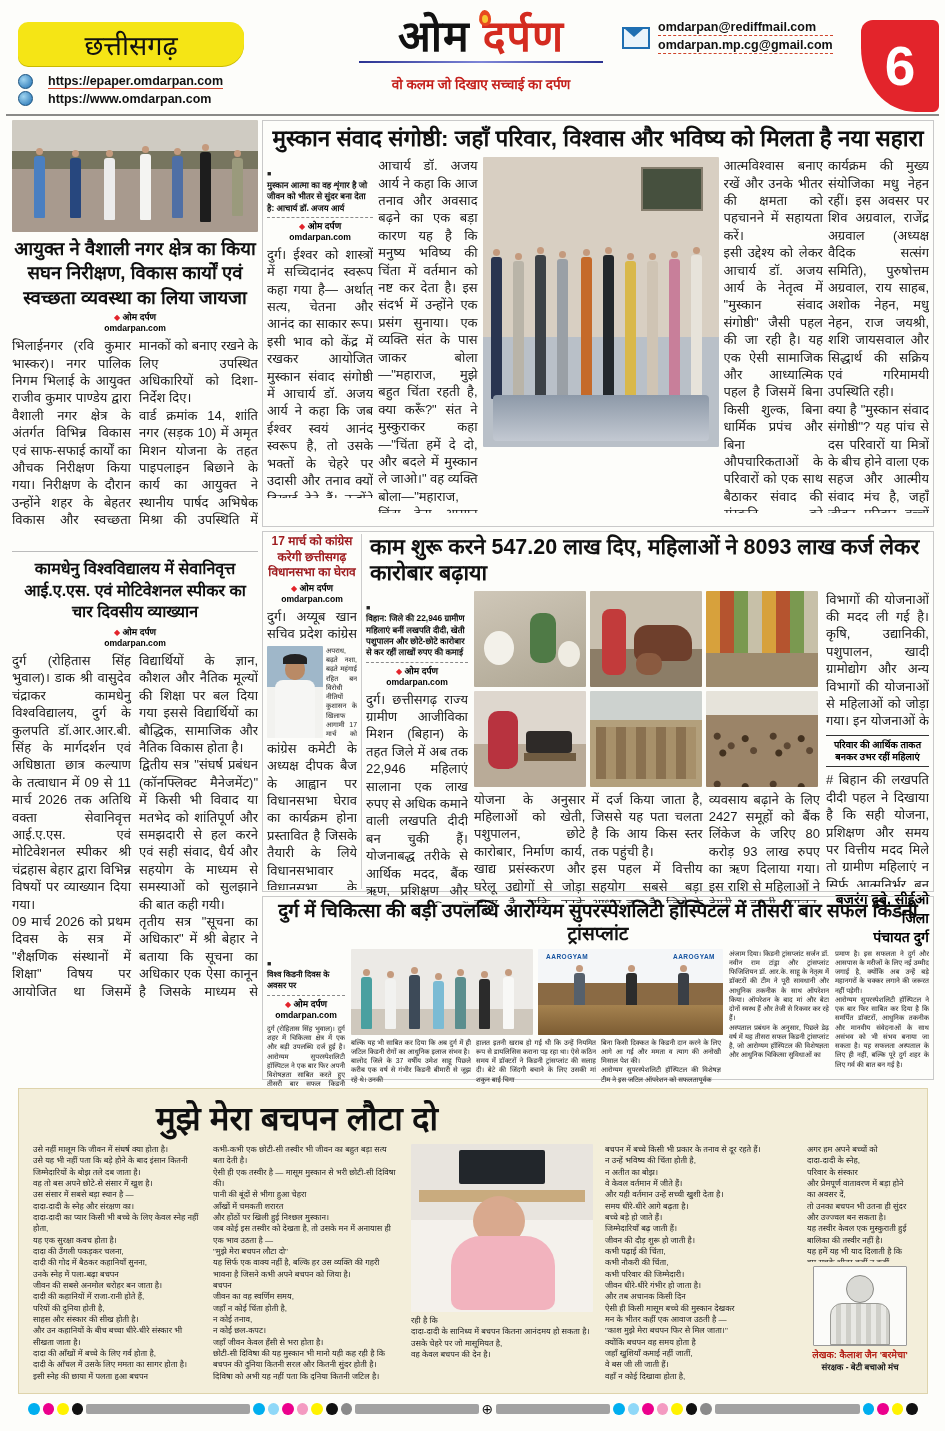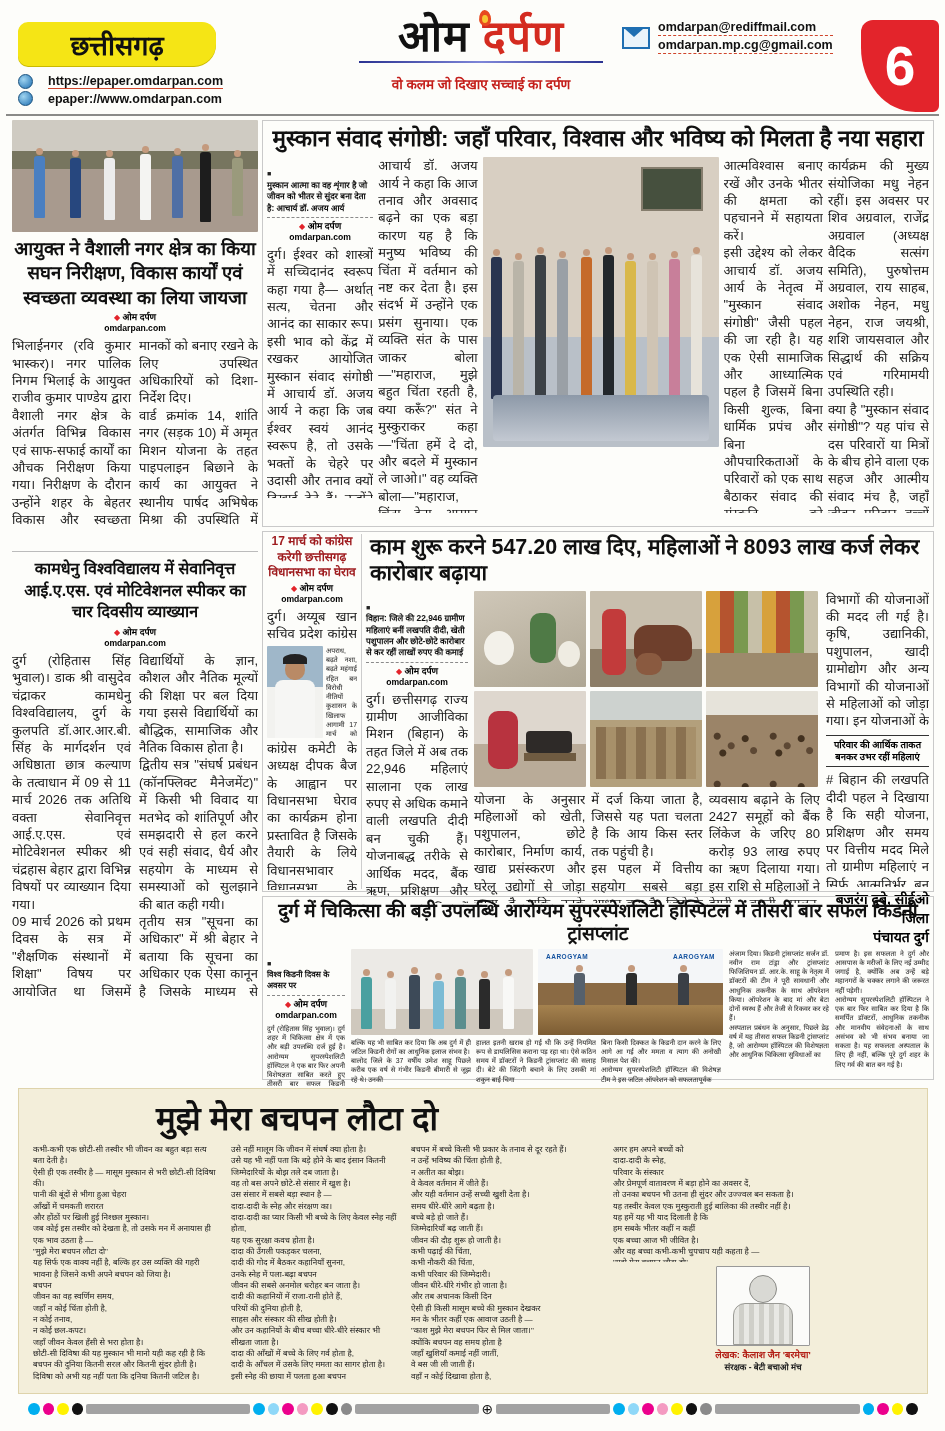--- a/index.html
+++ b/index.html
@@ -1,22 +1,22 @@
 <!DOCTYPE html>
 <html><head>
 <meta charset="utf-8">
 <style>
   html,body{margin:0;padding:0;background:#e9e9e6;}
   .page{position:relative;width:945px;height:1431px;background:#fdfdfa;margin:0 auto;
         font-family:"Liberation Sans","DejaVu Sans",sans-serif;overflow:hidden;}
   
   #header{position:absolute;left:6px;top:6px;width:933px;height:108px;border-bottom:2px solid #8a8a88;}
-  .region-box{position:absolute;left:12px;top:16px;width:198px;height:44px;background:#f5e515;
+  .region-box{position:absolute;left:12px;top:16px;width:226px;height:44px;background:#f5e515;
               border-radius:10px 14px 22px 10px;display:flex;align-items:center;justify-content:center;
-              font-weight:bold;font-size:27px;color:#111;box-shadow:0 1px 0 #c9b900;}
+              font-weight:normal;font-size:27px;color:#111;box-shadow:0 1px 0 #c9b900;}
   .urls{position:absolute;left:12px;top:66px;font-size:12.5px;font-weight:bold;color:#111;}
   .url-line{display:flex;align-items:center;gap:15px;margin-top:2px;}
   .url-line.first span.t{border-bottom:1.5px solid #d0452b;}
   .globe{width:13px;height:13px;border-radius:50%;background:radial-gradient(circle at 35% 35%,#9fd4f0,#1f6fb2);border:1px solid #17507e;}
   .logo-wrap{position:absolute;left:345px;top:8px;width:260px;text-align:center;}
   .logo{font-size:43px;font-weight:bold;letter-spacing:1px;line-height:1.05;}
   .logo .w1{color:#111;}.logo .w2{color:#d42b20;}
   .flame{position:absolute;left:128px;top:-4px;width:12px;height:16px;background:#e8491f;
          border-radius:50% 50% 50% 50%/60% 60% 40% 40%;transform:rotate(-3deg);}
   .flame::after{content:"";position:absolute;left:3px;top:5px;width:6px;height:8px;background:#f7c531;border-radius:50%;}
@@ -79,21 +79,21 @@
     <div class="region-box">
       <span>छत्तीसगढ़</span>
     </div>
     <div class="urls">
       <div class="url-line first">
         <span class="globe"></span>
         <span class="t">https://epaper.omdarpan.com</span>
       </div>
       <div class="url-line">
         <span class="globe"></span>
-        <span class="t">epaper://www.omdarpan.com</span>
+        <span class="t">https://www.omdarpan.com</span>
       </div>
     </div>
     <div class="logo-wrap">
       <div class="logo" style="position:relative;">
         <span class="w1">ओम</span>
         <span class="flame"></span>
         <span class="w2">दर्पण</span>
       </div>
       <div class="logo-rule"></div>
       <div class="tagline">वो कलम जो दिखाए सच्चाई का दर्पण</div>
@@ -378,56 +378,68 @@
       <div class="bodytext" style="width:100px;height:150px;font-size:6.9px;">अंजाम दिया। किडनी ट्रांसप्लांट सर्जन डॉ. नवीन राम टांड्रा और ट्रांसप्लांट फिजिशियन डॉ. आर.के. साहू के नेतृत्व में डॉक्टरों की टीम ने पूरी सावधानी और आधुनिक तकनीक के साथ ऑपरेशन किया। ऑपरेशन के बाद मां और बेटा दोनों स्वस्थ हैं और तेजी से रिकवर कर रहे हैं।
 अस्पताल प्रबंधन के अनुसार, पिछले डेढ़ वर्ष में यह तीसरा सफल किडनी ट्रांसप्लांट है, जो आरोग्यम हॉस्पिटल की विशेषज्ञता और आधुनिक चिकित्सा सुविधाओं का</div>
       <div class="bodytext" style="flex:1;height:150px;font-size:6.9px;">प्रमाण है। इस सफलता ने दुर्ग और आसपास के मरीजों के लिए नई उम्मीद जगाई है, क्योंकि अब उन्हें बड़े महानगरों के चक्कर लगाने की जरूरत नहीं पड़ेगी।
 आरोग्यम सुपरस्पेशलिटी हॉस्पिटल ने एक बार फिर साबित कर दिया है कि समर्पित डॉक्टरों, आधुनिक तकनीक और मानवीय संवेदनाओं के साथ असंभव को भी संभव बनाया जा सकता है। यह सफलता अस्पताल के लिए ही नहीं, बल्कि पूरे दुर्ग शहर के लिए गर्व की बात बन गई है।</div>
     </div>
   </div>
 
   <div id="bachpan">
     <div class="headline" style="font-size:33px;width:60%;text-align:center;margin-bottom:4px;">मुझे मेरा बचपन लौटा दो</div>
     <div style="display:flex;gap:12px;height:236px;">
-      <div class="b-col" style="width:186px;">कभी-कभी एक छोटी-सी तस्वीर भी जीवन का बहुत बड़ा सत्य बता देती है।
-ऐसी ही एक तस्वीर है — मासूम मुस्कान से भरी छोटी-सी दिविषा की।
-पानी की बूंदों से भीगा हुआ चेहरा
-आँखों में चमकती शरारत
-और होंठों पर खिली हुई निश्छल मुस्कान।
-जब कोई इस तस्वीर को देखता है, तो उसके मन में अनायास ही एक भाव उठता है —
-"मुझे मेरा बचपन लौटा दो"
-यह सिर्फ एक वाक्य नहीं है, बल्कि हर उस व्यक्ति की गहरी भावना है जिसने कभी अपने बचपन को जिया है।
-बचपन
-जीवन का वह स्वर्णिम समय,
-जहाँ न कोई चिंता होती है,
-न कोई तनाव,
-न कोई छल-कपट।
-जहाँ जीवन केवल हँसी से भरा होता है।
-छोटी-सी दिविषा की यह मुस्कान भी मानो यही कह रही है कि बचपन की दुनिया कितनी सरल और कितनी सुंदर होती है।
-दिविषा को अभी यह नहीं पता कि दुनिया कितनी जटिल है।</div>
       <div class="b-col" style="width:168px;">उसे नहीं मालूम कि जीवन में संघर्ष क्या होता है।
 उसे यह भी नहीं पता कि बड़े होने के बाद इंसान कितनी जिम्मेदारियों के बोझ तले दब जाता है।
 वह तो बस अपने छोटे-से संसार में खुश है।
 उस संसार में सबसे बड़ा स्थान है —
 दादा-दादी के स्नेह और संरक्षण का।
 दादा-दादी का प्यार किसी भी बच्चे के लिए केवल स्नेह नहीं होता,
 यह एक सुरक्षा कवच होता है।
 दादा की उँगली पकड़कर चलना,
 दादी की गोद में बैठकर कहानियाँ सुनना,
 उनके स्नेह में पला-बढ़ा बचपन
 जीवन की सबसे अनमोल धरोहर बन जाता है।
 दादी की कहानियों में राजा-रानी होते हैं,
 परियों की दुनिया होती है,
 साहस और संस्कार की सीख होती है।
 और उन कहानियों के बीच बच्चा धीरे-धीरे संस्कार भी सीखता जाता है।
 दादा की आँखों में बच्चे के लिए गर्व होता है,
 दादी के आँचल में उसके लिए ममता का सागर होता है।
 इसी स्नेह की छाया में पलता हुआ बचपन
 किसी भी महल से अधिक सुखद होता है।
 छोटी-सी दिविषा की यह मुस्कान भी शायद</div>
+      <div class="b-col" style="width:186px;">कभी-कभी एक छोटी-सी तस्वीर भी जीवन का बहुत बड़ा सत्य बता देती है।
+ऐसी ही एक तस्वीर है — मासूम मुस्कान से भरी छोटी-सी दिविषा की।
+पानी की बूंदों से भीगा हुआ चेहरा
+आँखों में चमकती शरारत
+और होंठों पर खिली हुई निश्छल मुस्कान।
+जब कोई इस तस्वीर को देखता है, तो उसके मन में अनायास ही एक भाव उठता है —
+"मुझे मेरा बचपन लौटा दो"
+यह सिर्फ एक वाक्य नहीं है, बल्कि हर उस व्यक्ति की गहरी भावना है जिसने कभी अपने बचपन को जिया है।
+बचपन
+जीवन का वह स्वर्णिम समय,
+जहाँ न कोई चिंता होती है,
+न कोई तनाव,
+न कोई छल-कपट।
+जहाँ जीवन केवल हँसी से भरा होता है।
+छोटी-सी दिविषा की यह मुस्कान भी मानो यही कह रही है कि बचपन की दुनिया कितनी सरल और कितनी सुंदर होती है।
+दिविषा को अभी यह नहीं पता कि दुनिया कितनी जटिल है।</div>
+      <div style="width:182px;">
+        <div class="ph" style="width:182px;height:168px;background:linear-gradient(180deg,#e8e4de 0 45%,#f4f1ec 45% 100%);">
+          <div style="position:absolute;left:48px;top:6px;width:86px;height:34px;background:#22262b;border-radius:2px;"></div>
+          <div style="position:absolute;left:8px;top:46px;right:8px;height:12px;background:#c9ab7e;"></div>
+          <div style="position:absolute;left:62px;top:52px;width:52px;height:50px;border-radius:50%;background:#d9a98e;"></div>
+          <div style="position:absolute;left:40px;top:92px;width:104px;height:74px;border-radius:30px 30px 10px 10px;background:#f2b3be;"></div>
+        </div>
+        <div class="b-col" style="height:62px;margin-top:3px;">रही है कि
+दादा-दादी के सानिध्य में बचपन कितना आनंदमय हो सकता है।
+उसके चेहरे पर जो मासूमियत है,
+वह केवल बचपन की देन है।</div>
+      </div>
       <div class="b-col" style="width:190px;">बचपन में बच्चे किसी भी प्रकार के तनाव से दूर रहते हैं।
 न उन्हें भविष्य की चिंता होती है,
 न अतीत का बोझ।
 वे केवल वर्तमान में जीते हैं।
 और यही वर्तमान उन्हें सच्ची खुशी देता है।
 समय धीरे-धीरे आगे बढ़ता है।
 बच्चे बड़े हो जाते हैं।
 जिम्मेदारियाँ बढ़ जाती हैं।
 जीवन की दौड़ शुरू हो जाती है।
 कभी पढ़ाई की चिंता,

